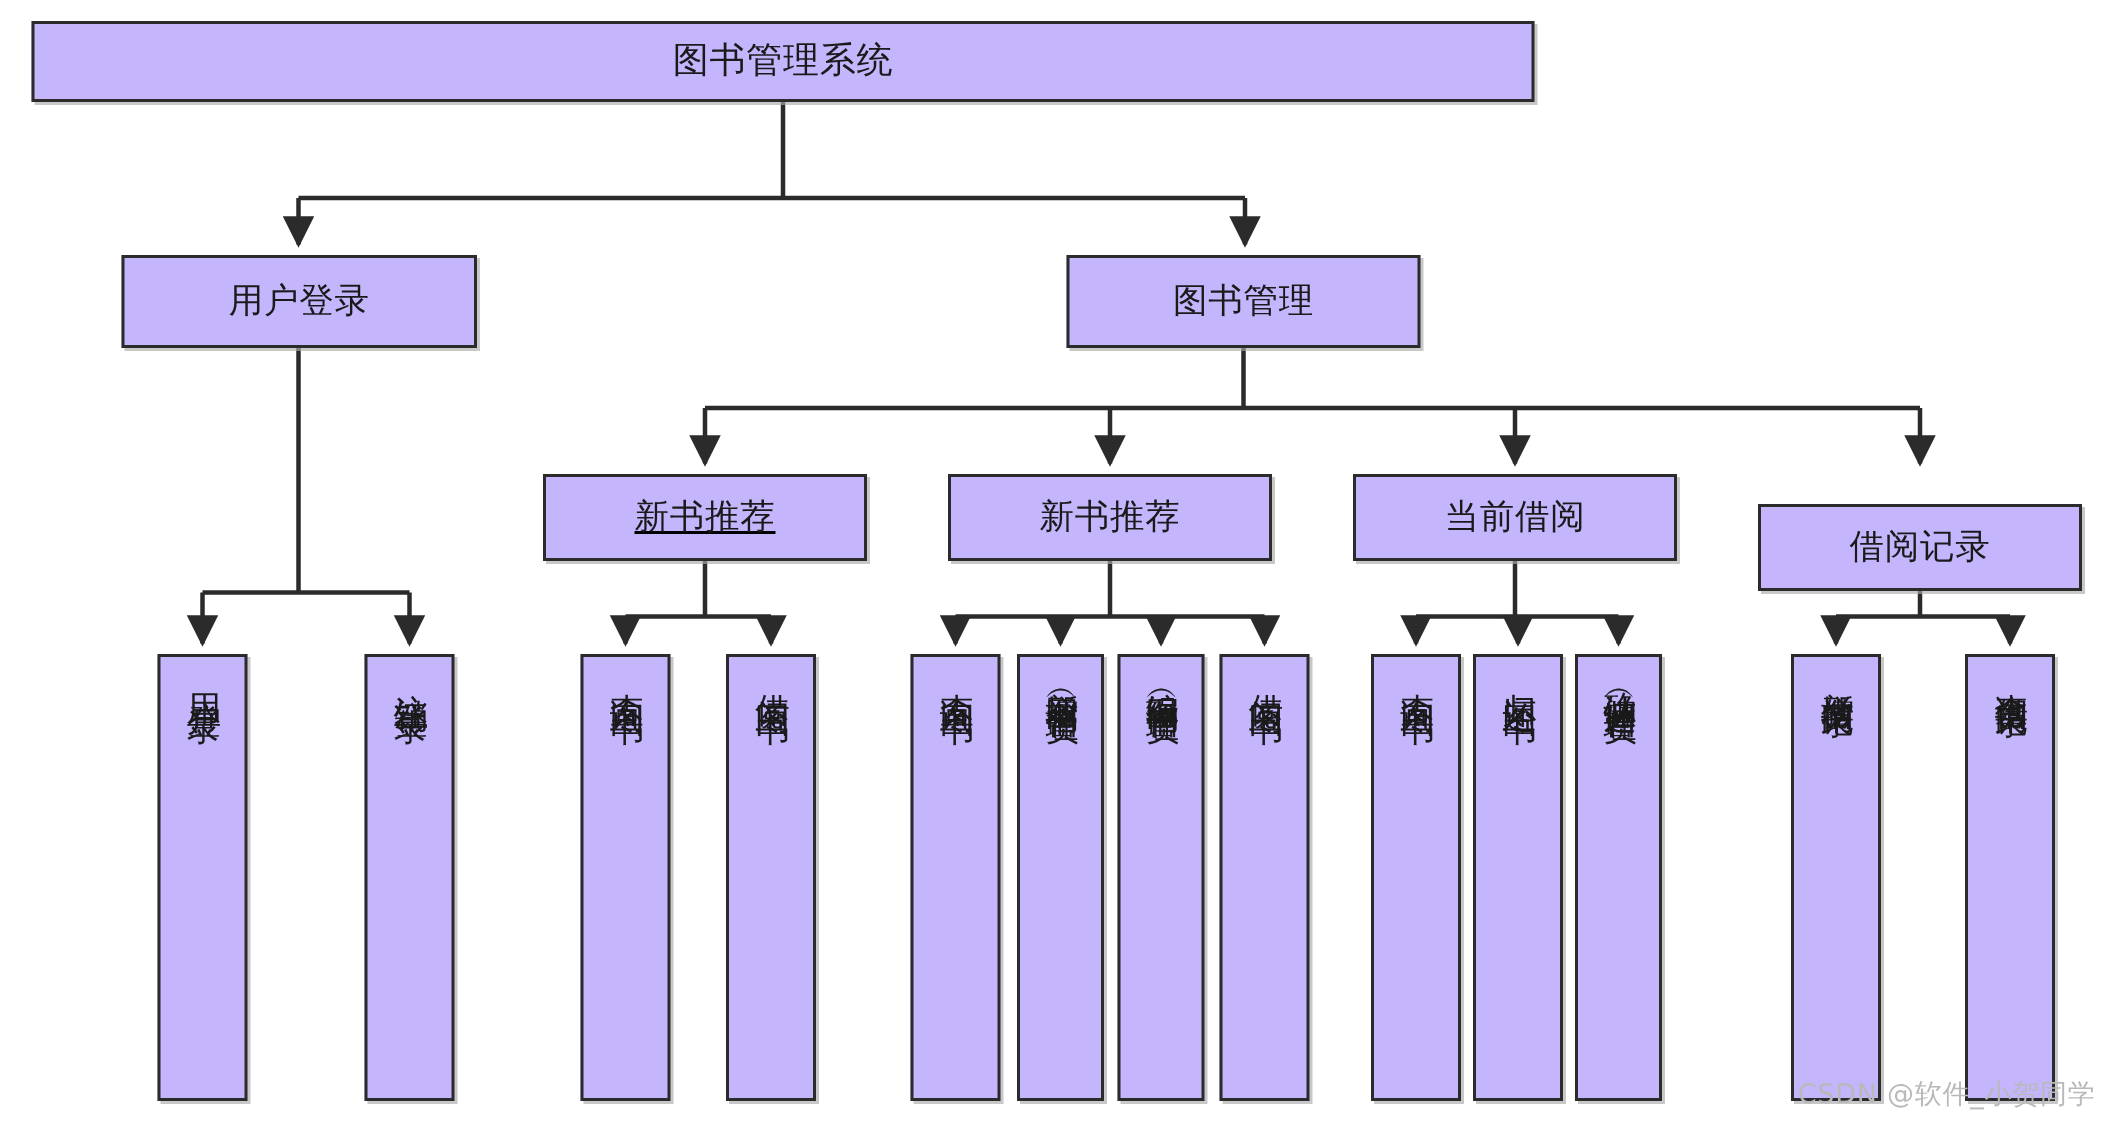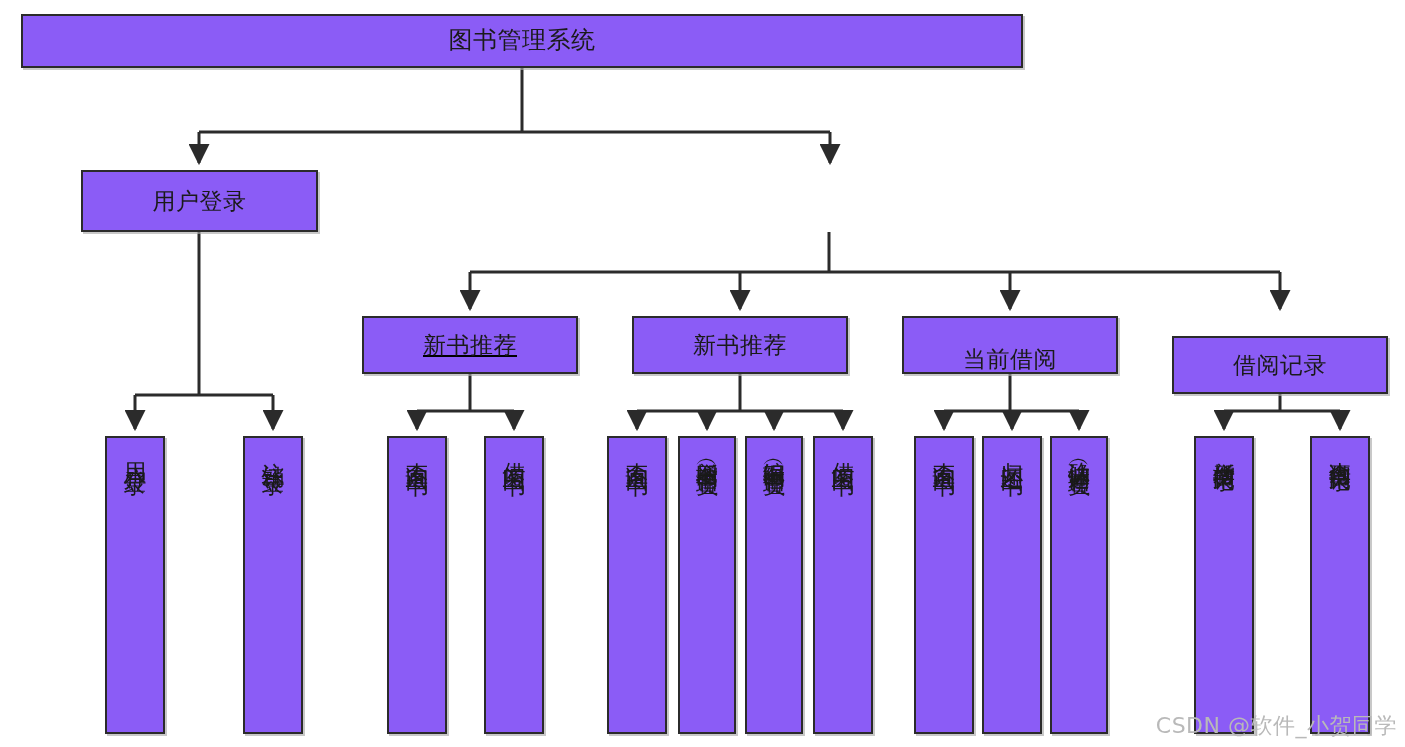--- a/index.html
+++ b/index.html
@@ -9,21 +9,21 @@
     font-family:"DejaVu Sans","Liberation Sans",sans-serif;
     overflow:hidden;
     position:relative;
   }
   #canvas{position:absolute;left:0;top:0;width:1405px;height:747px;}
   #svg-links{position:absolute;left:0;top:0;width:1405px;height:747px;pointer-events:none;}
 
   .node{
     position:absolute;
     box-sizing:border-box;
-    background:#8b5cf6;
+    background:#c4b5fd;
     border:2.5px solid #2b2b2b;
     display:flex;
     align-items:center;
     justify-content:center;
     box-shadow:2px 2px 0 rgba(170,170,170,0.65);
   }
   .node .lbl{
     color:#1a1a1a;
     letter-spacing:0.5px;
     white-space:nowrap;
@@ -46,21 +46,21 @@
     font-size:23px;
     letter-spacing:4px;
     line-height:1;
     white-space:nowrap;
   }
   .v-node.tall .lbl{font-size:22px;letter-spacing:2px;}
 
   .watermark{
     position:absolute;
     right:8px;bottom:6px;
-    font-size:22px;
+    font-size:18px;
     color:#b9b9b9;
     letter-spacing:0.5px;
     white-space:nowrap;
     user-select:none;
     text-align:center;
   }
 </style>
 </head>
 <body>
 
@@ -116,28 +116,31 @@
     </g>
   </svg>
 
   <div class="node h-node" id="node-root" style="left:21px;top:14px;width:1002px;height:54px;">
     <span class="lbl">图书管理系统</span>
   </div>
 
   <div class="node h-node" style="left:81px;top:170px;width:237px;height:62px;">
     <span class="lbl">用户登录</span>
   </div>
+  <div class="node h-node" style="left:711px;top:170px;width:236px;height:62px;">
+    <span class="lbl">图书管理</span>
+  </div>
 
   <div class="node h-node" style="left:362px;top:316px;width:216px;height:58px;text-decoration:underline;">
     <span class="lbl">新书推荐</span>
   </div>
   <div class="node h-node" style="left:632px;top:316px;width:216px;height:58px;">
     <span class="lbl">新书推荐</span>
   </div>
-  <div class="node h-node" style="left:902px;top:316px;width:216px;height:58px;align-items:flex-end;">
+  <div class="node h-node" style="left:902px;top:316px;width:216px;height:58px;">
     <span class="lbl">当前借阅</span>
   </div>
   <div class="node h-node" style="left:1172px;top:316px;width:216px;height:58px;margin-top:20px;">
     <span class="lbl">借阅记录</span>
   </div>
 
   <div class="node v-node" style="left:105px;top:436px;width:60px;height:298px;">
     <span class="lbl">用户登录</span>
   </div>
   <div class="node v-node" style="left:243px;top:436px;width:60px;height:298px;">

